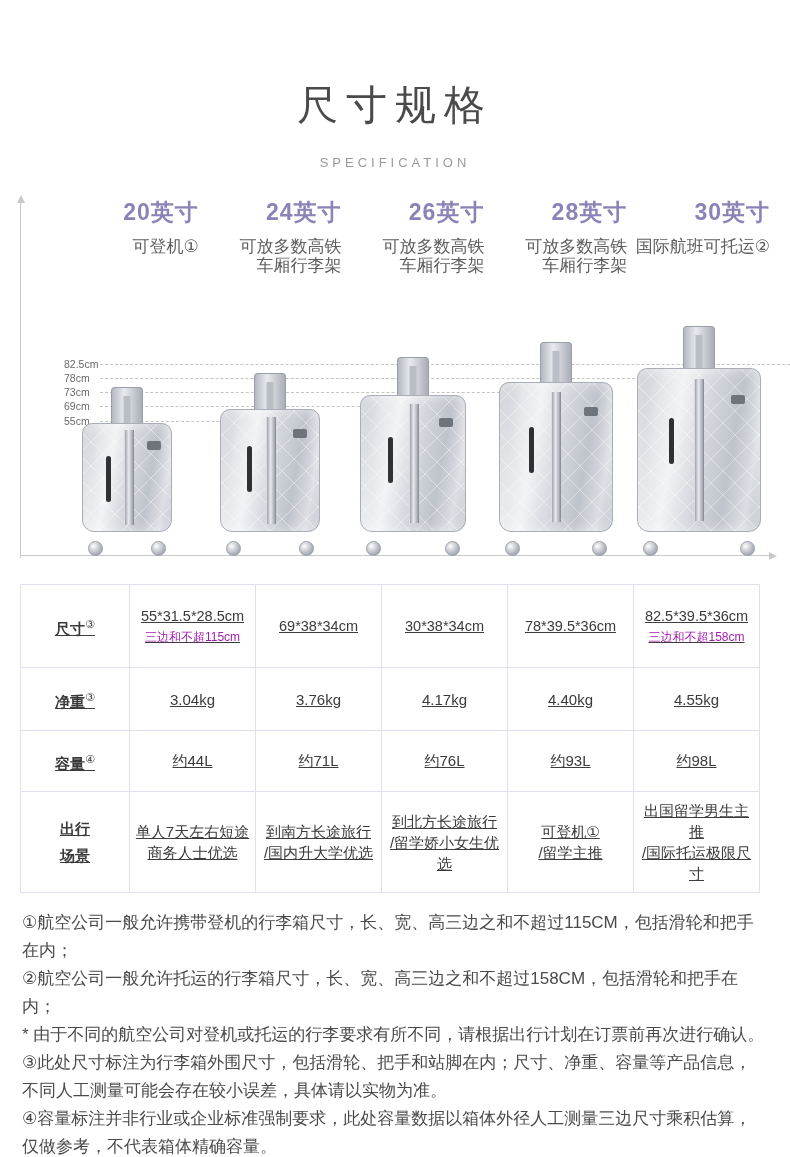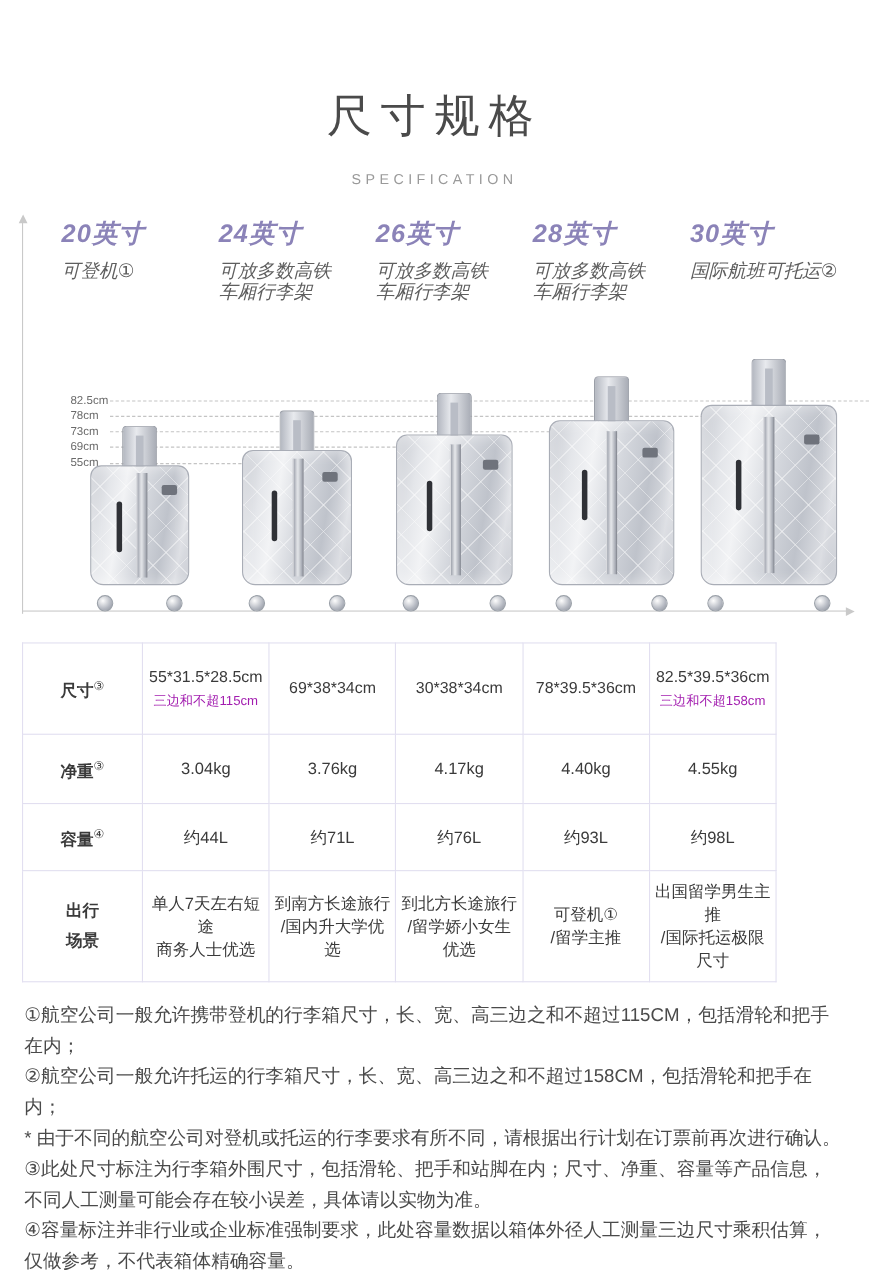--- a/index.html
+++ b/index.html
@@ -60,21 +60,21 @@
   .col{
     flex:1 1 0;
     position:relative;
     height:100%;
     display:flex;
     flex-direction:column;
     align-items:center;
     justify-content:flex-end;
   }
   .col-head{
-    position:absolute;top:-1px;left:0;width:100%;text-align:left;font-style:italic;
+    position:absolute;top:-1px;left:0;width:100%;text-align:right;
   }
   .size-label{
     font-size:23px;font-weight:bold;color:#8b83b8;letter-spacing:1px;
   }
   .size-note{
     margin-top:9px;font-size:17px;color:#5e5e5e;line-height:19px;
   }
 
   
   .case-wrap{margin-bottom:24px;position:relative;}
@@ -135,22 +135,23 @@
   }
   .gl{
     position:absolute;left:0;font-size:10.5px;color:#6a6a6a;
     transform:translateY(-50%);white-space:nowrap;
   }
 
   
   table.spec{
     border-collapse:collapse;
     margin:6px 20px 0 20px;
-    width:686px;
+    width:740px;
     table-layout:fixed;
+    text-decoration:underline;
   }
   table.spec td{
     border:1px solid #e2dff0;
     text-align:center;
     vertical-align:middle;
     font-size:15px;
     color:#3a3a3a;
     padding:8px 4px;
   }
   td.rowhead{

